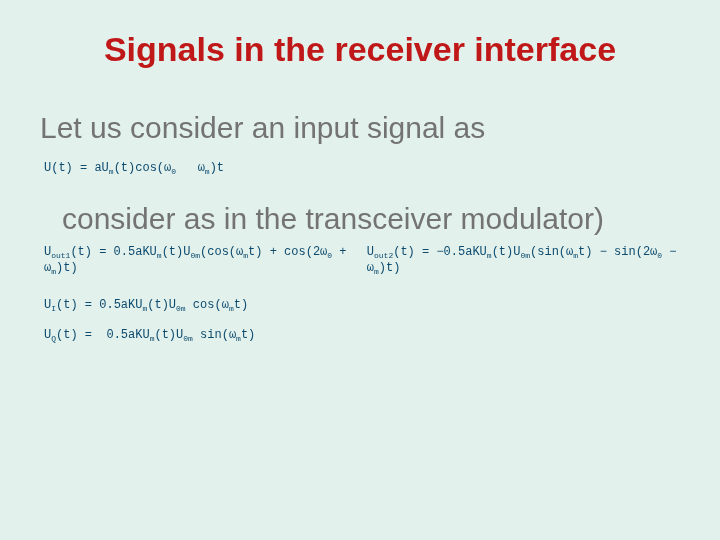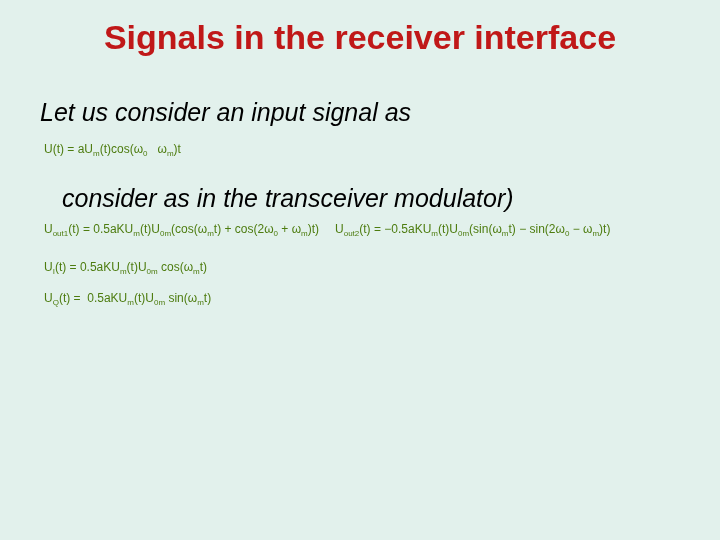--- a/index.html
+++ b/index.html
@@ -8,42 +8,41 @@
     width: 720px;
     height: 540px;
     background: #e2f1ec;
     font-family: Arial, Helvetica, sans-serif;
     overflow: hidden;
   }
   .slide {
     width: 720px;
     height: 540px;
     box-sizing: border-box;
-    padding: 8px 40px 0 40px;
+    padding: 20px 40px 0 40px;
   }
   .title {
     color: #c01818;
     font-size: 34px;
     font-weight: bold;
     text-align: center;
     margin: 10px 0 40px 0;
   }
   .body-text {
-    color: #000000;
-    font-size: 25px;
+    color: #737373;
+    font-size: 30px;
     line-height: 1.25;
     margin: 0 0 8px 0;
-    font-style: italic;
   }
   .indent {
     padding-left: 22px;
   }
   .formula {
-    color: #4d7c0f;
-    font-family: Liberation Sans, sans-serif;
+    color: #0c4a6e;
+    font-family: Liberation Mono, monospace;
     font-size: 12px;
     margin: 14px 0 24px 4px;
   }
   .formula-pair {
     display: flex;
     gap: 16px;
     margin: 4px 0 22px 4px;
   }
   .formula-pair .formula {
     margin: 0;

